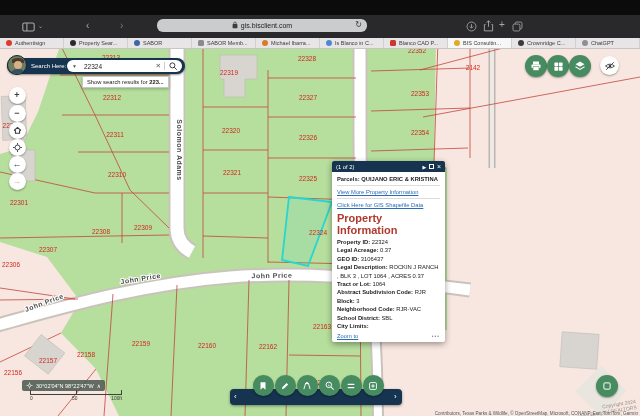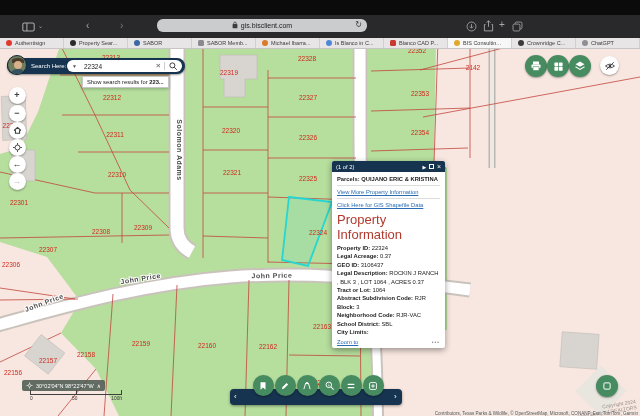--- a/index.html
+++ b/index.html
@@ -77,21 +77,21 @@
   .popup-header { height:11px; background:#16334f; display:flex; align-items:center; padding:0 4px; }
   .ph-counter { font-size:5.8px; color:#fff; flex:1; }
   .ph-icons { display:flex; align-items:center; gap:3px; }
   .ph-play { color:#fff; font-size:5px; }
   .ph-max { width:4.5px; height:4.5px; border:1px solid #fff; display:inline-block; }
   .ph-close { color:#fff; font-size:7px; line-height:7px; }
   .popup-body { padding:4px 5px 3px; }
   .pb-parcels { font-size:5.8px; color:#222; font-weight:bold; }
   .popup hr { border:none; border-top:1px solid #ddd; margin:3px 0; }
   .pb-link { display:block; font-size:5.8px; color:#2a6db5; text-decoration:underline; }
-  .pb-title { font-size:13px; font-weight:normal; color:#b03a2e; margin:4px 0 2px; }
+  .pb-title { font-size:11px; font-weight:bold; color:#b03a2e; margin:4px 0 2px; }
   .pb-field { font-size:5.8px; color:#222; line-height:1.45; }
   .pb-field b { font-weight:bold; }
   .pb-footer { display:flex; justify-content:space-between; align-items:center; margin-top:3px; }
   .pb-more { font-size:5px; color:#888; letter-spacing:1px; }
 
   
   .attribution { position:absolute; right:2px; bottom:0px; font-size:4.6px; color:#4f4f4f; z-index:2;
     text-shadow:0 0 2px #fff; white-space:nowrap; }
   .watermark { position:absolute; right:3px; bottom:6px; font-size:5px; color:#97908a; z-index:2;
     transform:rotate(-9deg); transform-origin:right bottom; text-align:right; line-height:1.1; }

